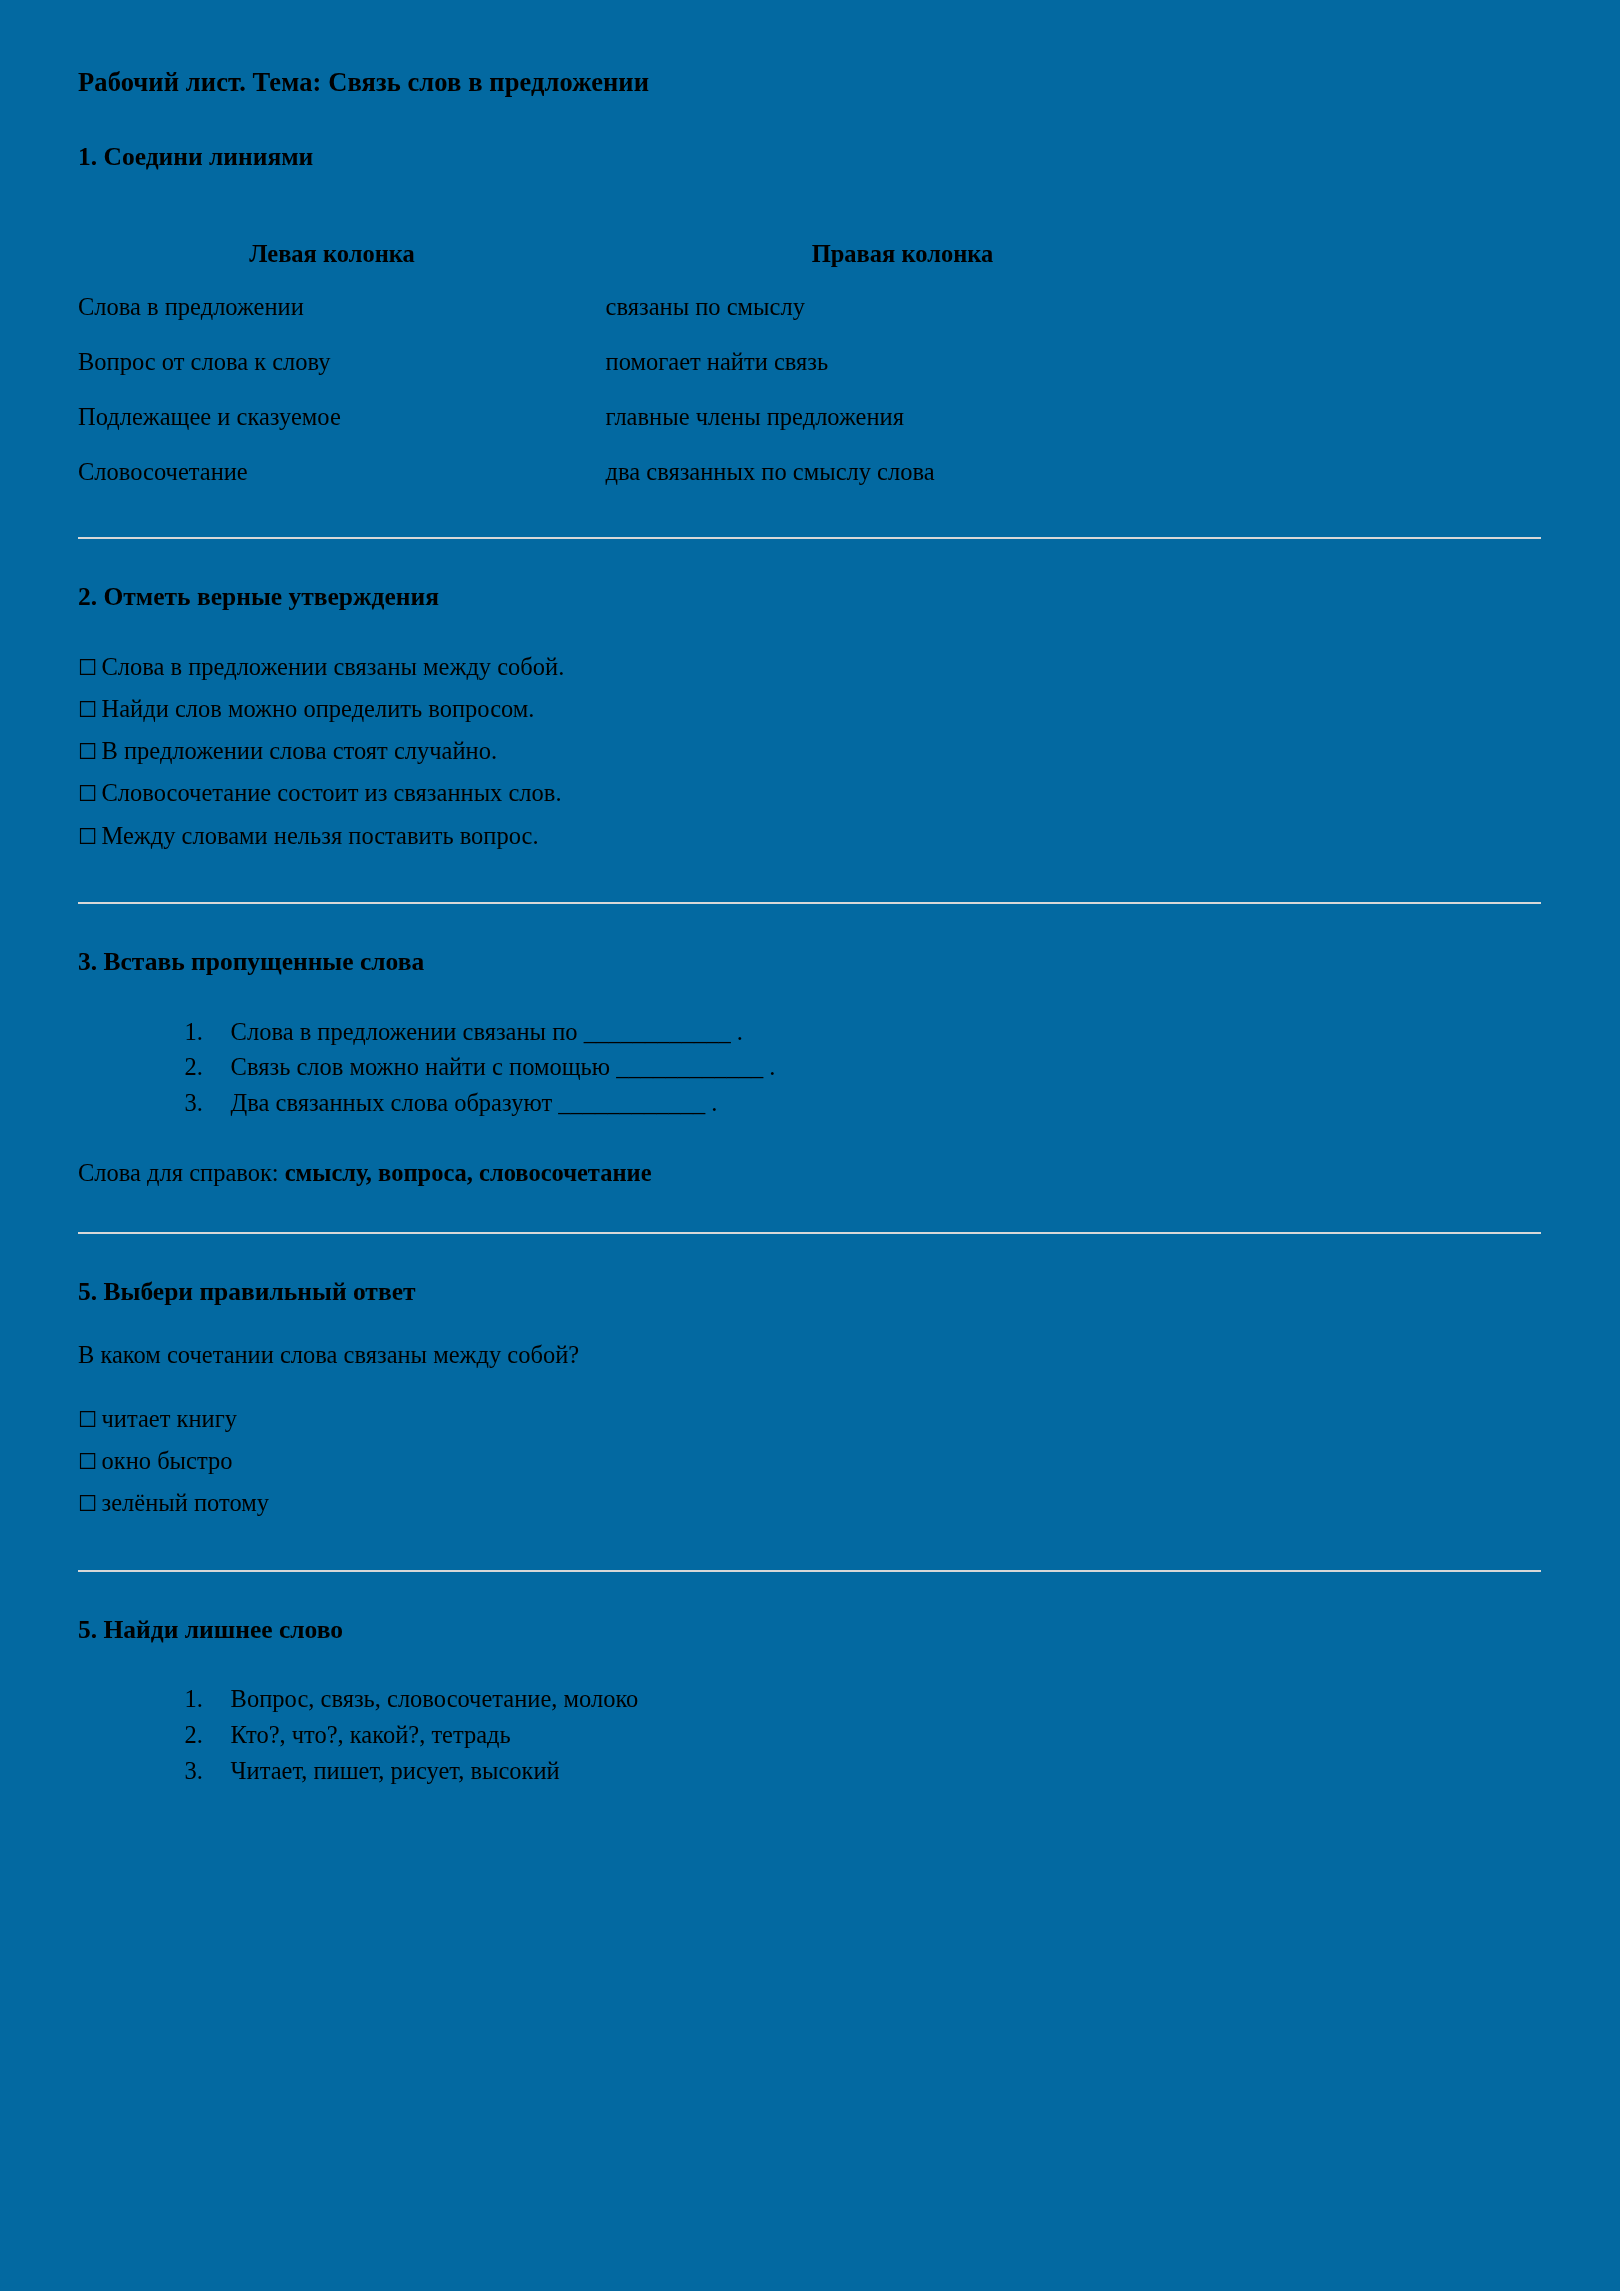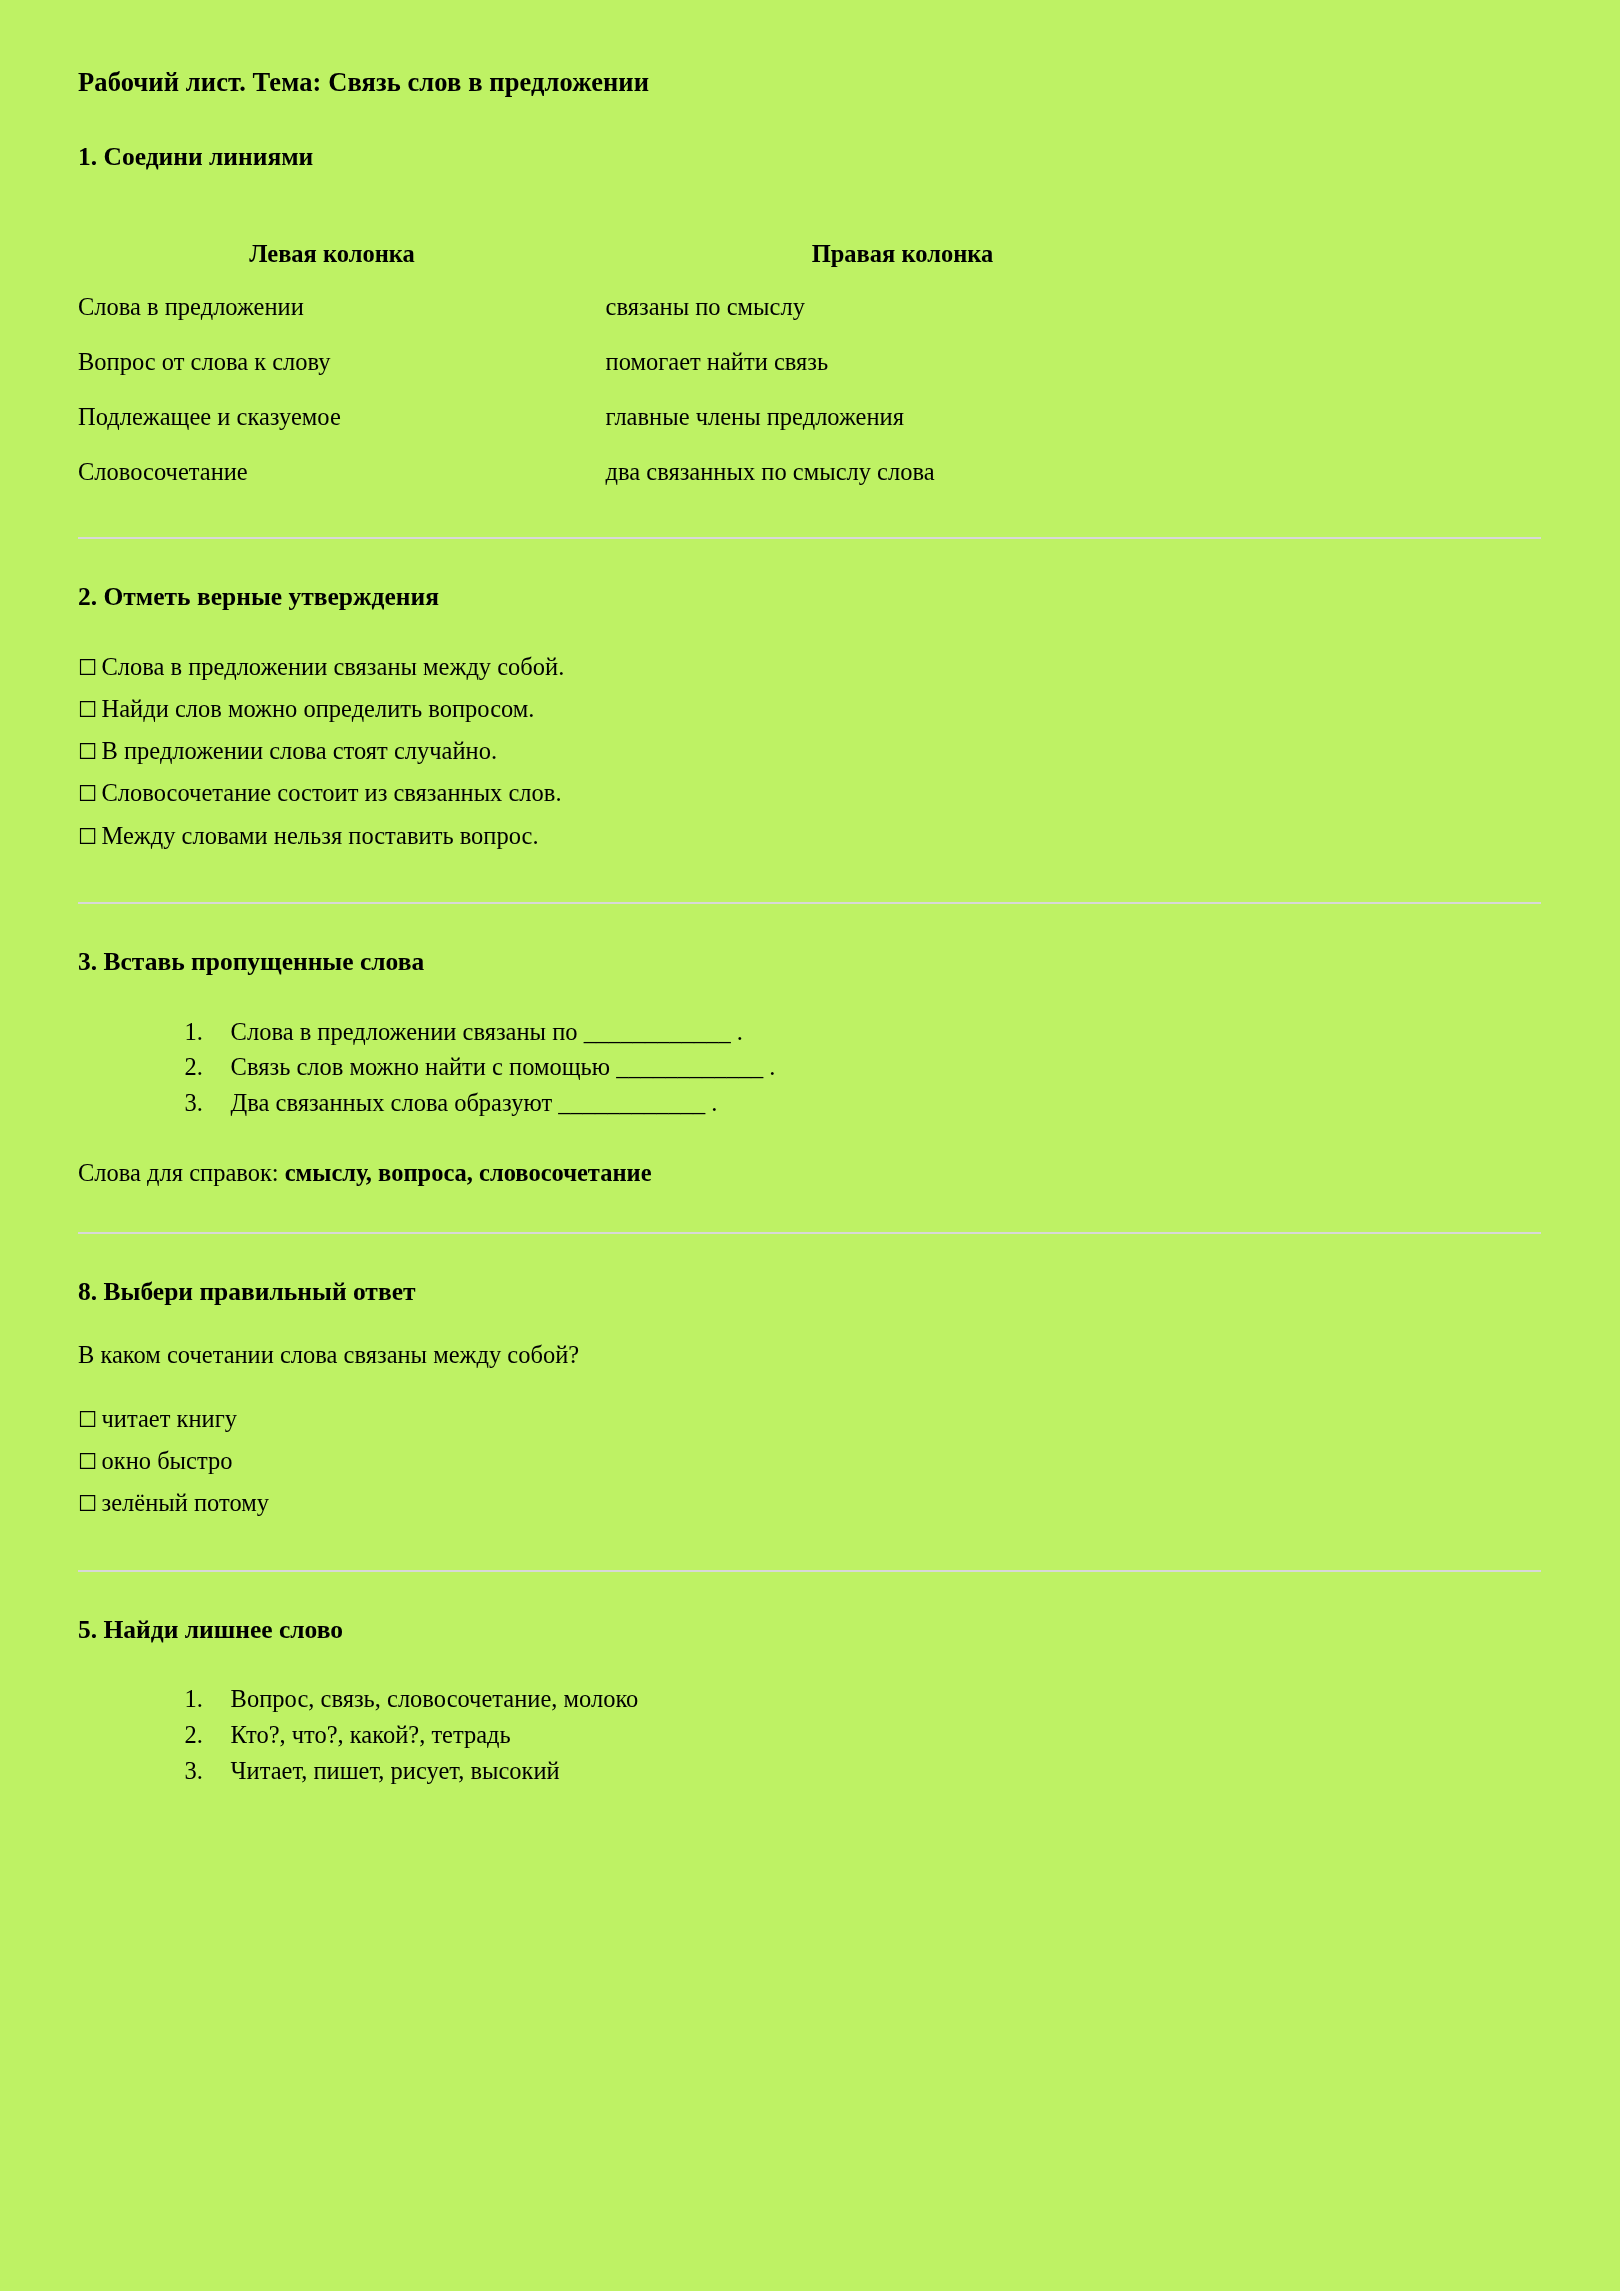--- a/index.html
+++ b/index.html
@@ -13,21 +13,21 @@
     font-family: "Liberation Serif", "DejaVu Serif", serif;
     color: #000000;
     -webkit-font-smoothing: antialiased;
   }
   .page {
     position: relative;
     width: 1620px;
     height: 2292px;
     box-sizing: border-box;
     padding: 67px 78px 0 78px;
-    background: #bef264;
+    background: #0369a1;
   }
 
   
   .doc-title {
     font-size: 26.5px;
     font-weight: bold;
     line-height: 1.2;
     margin: 0 0 0 0;
     letter-spacing: 0.1px;
   }
@@ -211,21 +211,21 @@
   </ol>
 
   <div class="sp-40"></div>
 
   <p class="para"><span>Слова для справок:</span> <b>смыслу, вопроса, словосочетание</b></p>
 
   <div class="sp-44"></div>
   <hr class="sep">
   <div class="sp-44"></div>
 
-  <div class="section-heading">8. Выбери правильный ответ</div>
+  <div class="section-heading">5. Выбери правильный ответ</div>
 
   <div class="sp-34"></div>
 
   <p class="para">В каком сочетании слова связаны между собой?</p>
 
   <div class="sp-34"></div>
 
   <ul class="check-list">
     <li class="check-item">
       <span class="cb">☐</span><span class="cb-label">читает книгу</span>

